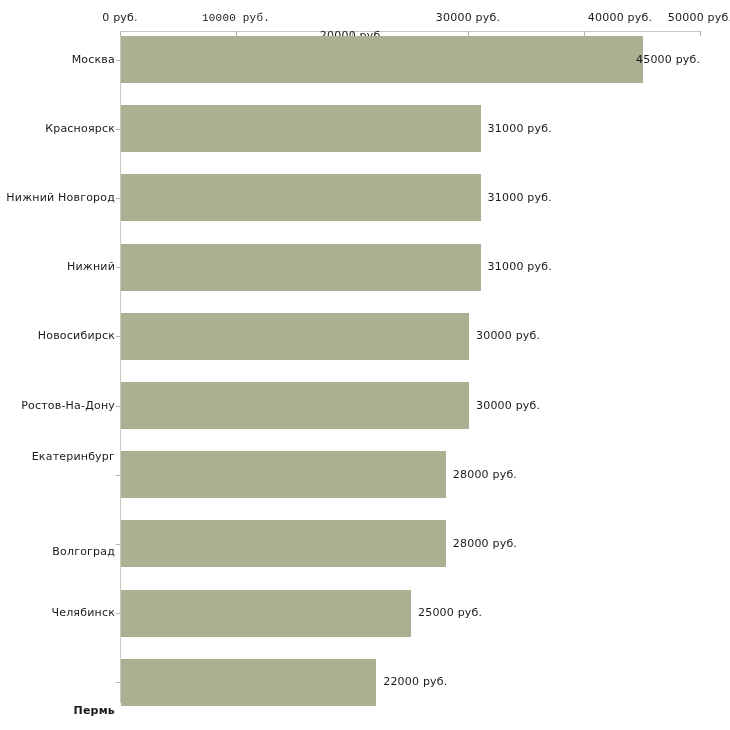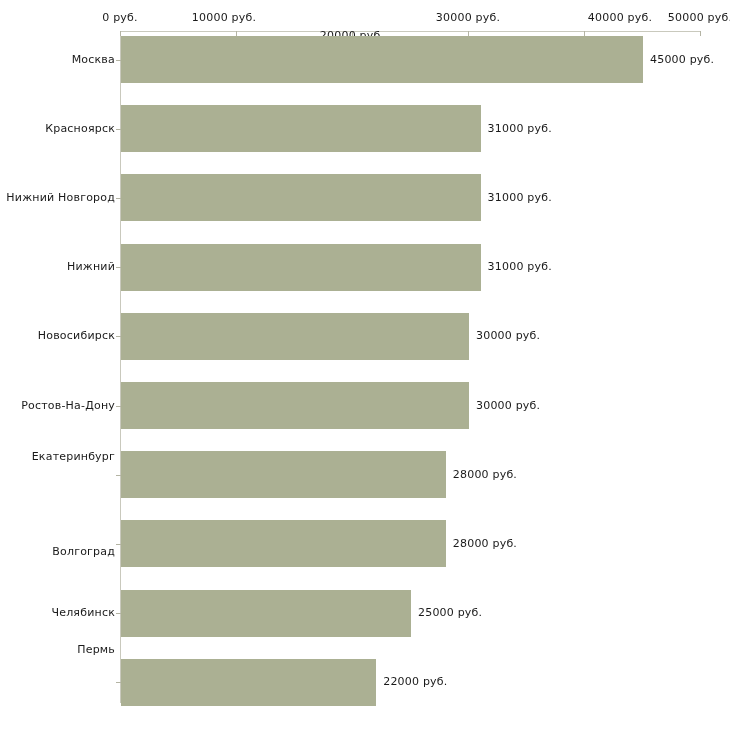--- a/index.html
+++ b/index.html
@@ -96,21 +96,21 @@
 
 <div id="chart-root">
 
   <div class="x-axis-line"></div>
   <div class="y-axis-line"></div>
 
   <div id="x-ticks-layer">
       <div class="x-tick" style="left: 120px;"></div>
       <div class="x-tick-label" style="left: 120px;">0 руб.</div>
       <div class="x-tick" style="left: 236px;"></div>
-      <div class="x-tick-label" style="left: 224px;">10000 руб.</div>
+      <div class="x-tick-label" style="left: 236px; font-family: Liberation Mono, monospace;">10000 руб.</div>
       <div class="x-tick" style="left: 352px;"></div>
       <div class="x-tick-label" style="left: 352px; margin-top: 18px;">20000 руб.</div>
       <div class="x-tick" style="left: 468px;"></div>
       <div class="x-tick-label" style="left: 468px;">30000 руб.</div>
       <div class="x-tick" style="left: 584px;"></div>
       <div class="x-tick-label" style="left: 584px; margin-left: 36px;">40000 руб.</div>
       <div class="x-tick" style="left: 700px;"></div>
       <div class="x-tick-label" style="left: 700px;">50000 руб.</div>
     </div>
   <div id="y-ticks-layer">
@@ -126,25 +126,25 @@
       <div class="y-tick-label" style="top: 336.3px;">Новосибирск</div>
       <div class="y-tick" style="top: 406px;"></div>
       <div class="y-tick-label" style="top: 405.5px;">Ростов-На-Дону</div>
       <div class="y-tick" style="top: 475px;"></div>
       <div class="y-tick-label" style="top: 457px;">Екатеринбург</div>
       <div class="y-tick" style="top: 544px;"></div>
       <div class="y-tick-label" style="top: 543.9px; margin-top: 8px;">Волгоград</div>
       <div class="y-tick" style="top: 613px;"></div>
       <div class="y-tick-label" style="top: 613.1px; margin-left: 20px;">Челябинск</div>
       <div class="y-tick" style="top: 682px;"></div>
-      <div class="y-tick-label" style="top: 650px;">Пермь</div>
+      <div class="y-tick-label" style="top: 711px; font-weight: bold;">Пермь</div>
     </div>
   <div id="bars-layer">
       <div class="bar" title="Москва 45000 руб." style="left: 121px; top: 36px; width: 522px; height: 47px; background: rgb(171, 176, 147);"></div>
-      <div class="bar-value-label" style="left: 650px; top: 59.5px;">45000 руб.</div>
+      <div class="bar-value-label" style="left: 636px; top: 59.5px;">45000 руб.</div>
       <div class="bar" title="Красноярск 31000 руб." style="left: 121px; top: 105.2px; width: 359.6px; height: 47px; background: rgb(171, 176, 147);"></div>
       <div class="bar-value-label" style="left: 487.6px; top: 128.7px;">31000 руб.</div>
       <div class="bar" title="Нижний Новгород 31000 руб." style="left: 121px; top: 174.4px; width: 359.6px; height: 47px; background: rgb(171, 176, 147);"></div>
       <div class="bar-value-label" style="left: 487.6px; top: 197.9px;">31000 руб.</div>
       <div class="bar" title="Самара 31000 руб." style="left: 121px; top: 243.6px; width: 359.6px; height: 47px; background: rgb(171, 176, 147);"></div>
       <div class="bar-value-label" style="left: 487.6px; top: 267.1px;">31000 руб.</div>
       <div class="bar" title="Новосибирск 30000 руб." style="left: 121px; top: 312.8px; width: 348px; height: 47px; background: rgb(171, 176, 147);"></div>
       <div class="bar-value-label" style="left: 476px; top: 336.3px;">30000 руб.</div>
       <div class="bar" title="Ростов-На-Дону 30000 руб." style="left: 121px; top: 382px; width: 348px; height: 47px; background: rgb(171, 176, 147);"></div>
       <div class="bar-value-label" style="left: 476px; top: 405.5px;">30000 руб.</div>

